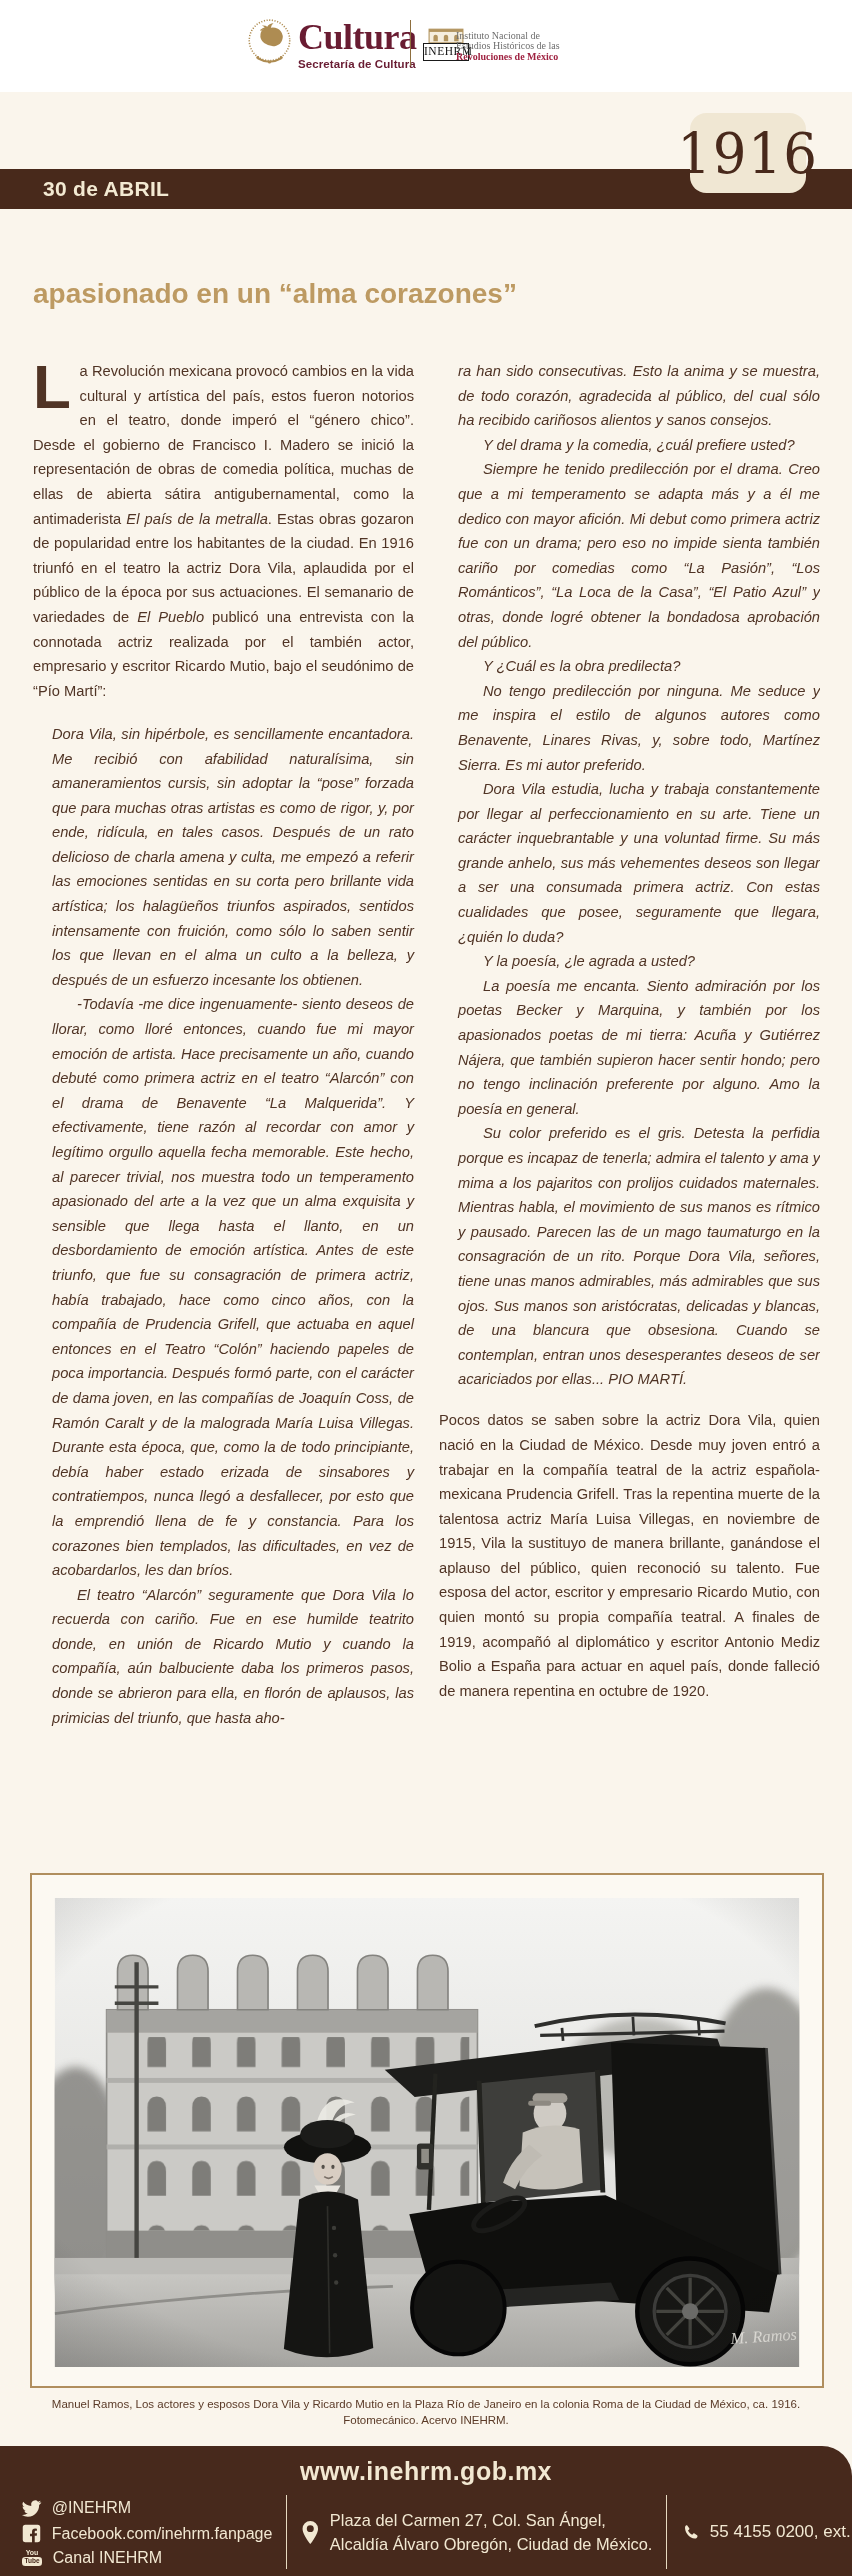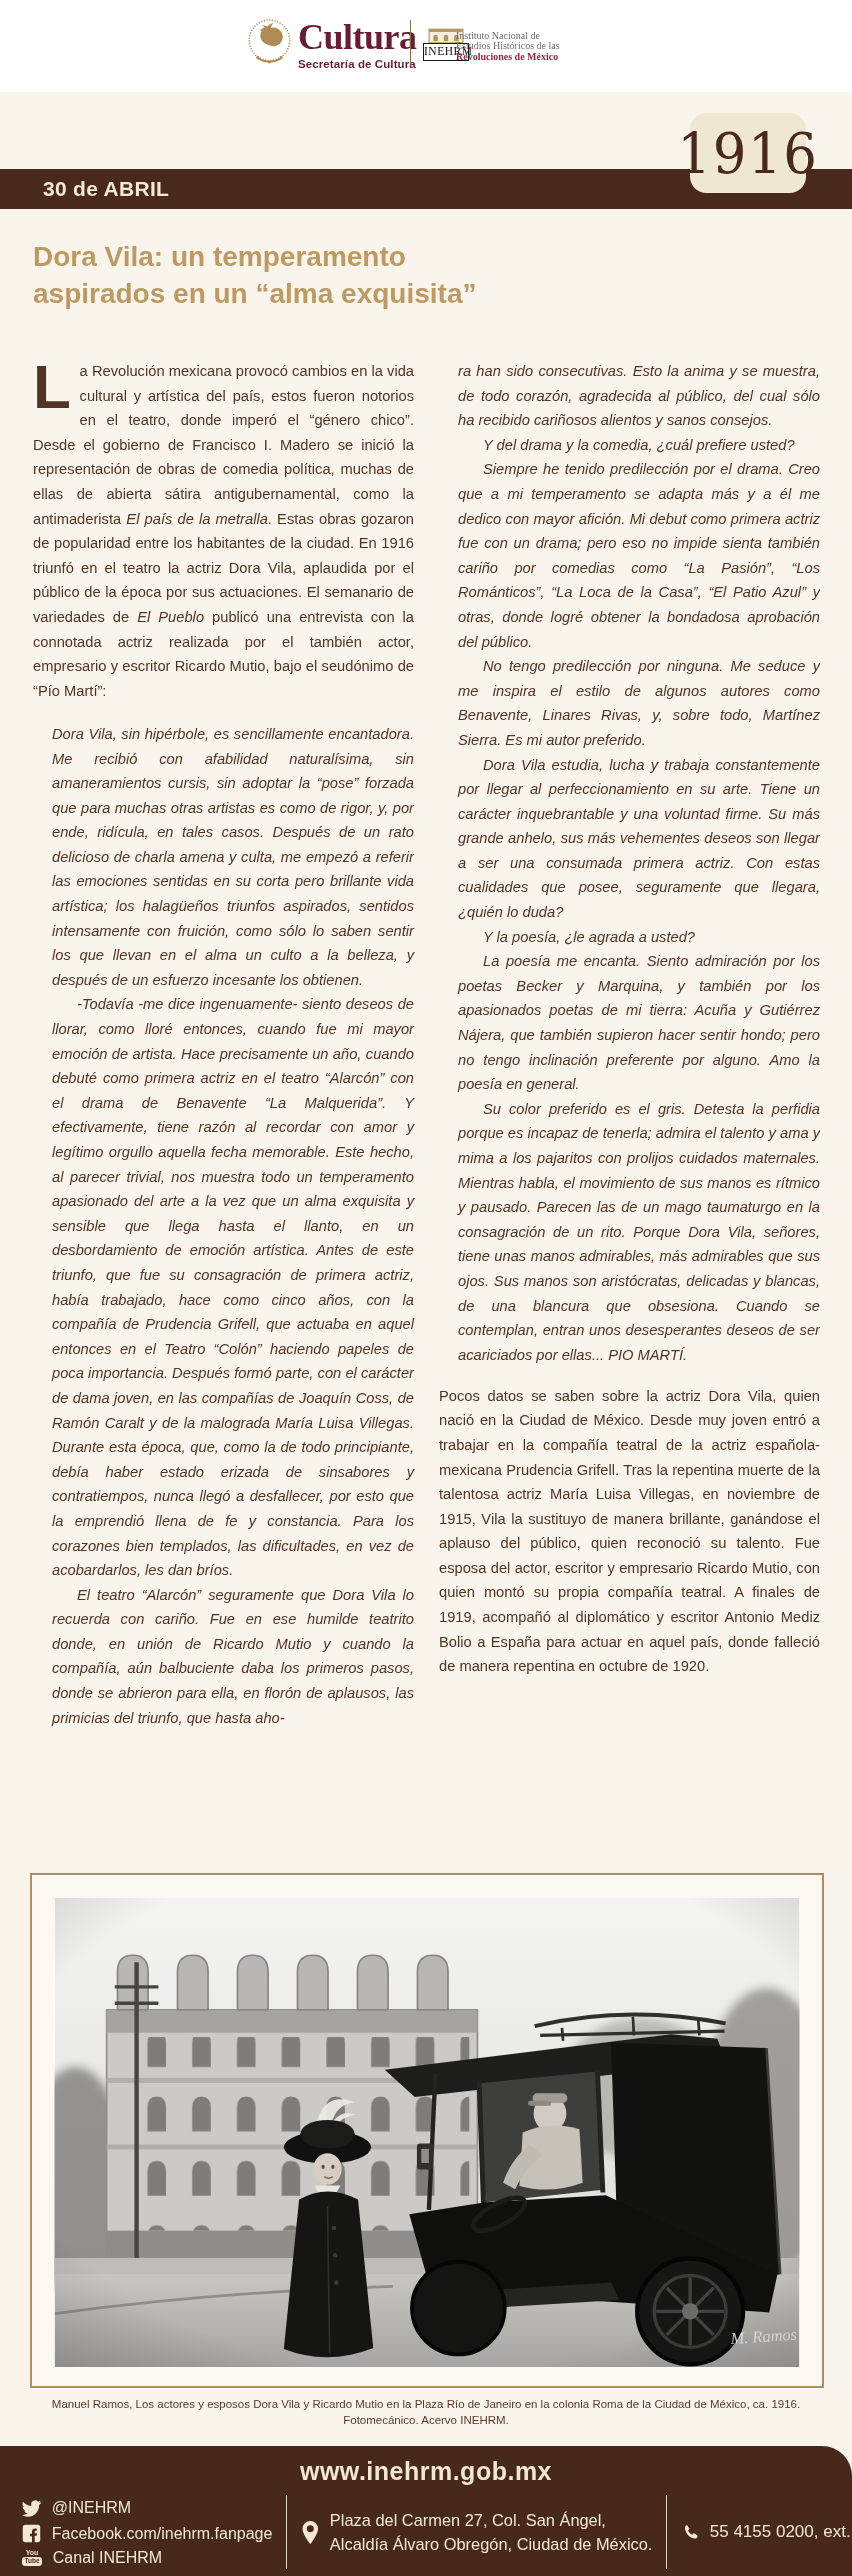--- a/index.html
+++ b/index.html
@@ -96,33 +96,34 @@
     </div>
   </header>
 
   <div class="band-brown">
     <div class="date-line">30 de ABRIL</div>
   </div>
   <div class="year-badge">
       <span>1916</span>
     </div>
 
-  <h1 class="article-title"><span>Dora Vila: un temperamento</span><br><span>aspirados en un “alma exquisita”</span></h1>
+  <h1 class="article-title"><br><span>apasionado en un “alma corazones”</span></h1>
 
   <div class="columns">
     <div class="col">
       <p class="para"><span class="dropcap">L</span><span>a Revolución mexicana provocó cambios en la vida cultural y artística del país, estos fueron notorios en el teatro, donde imperó el “género chico”. Desde el gobierno de Francisco I. Madero se inició la representación de obras de comedia política, muchas de ellas de abierta sátira antigubernamental, como la antimaderista </span><em>El país de la metralla</em><span>. Estas obras gozaron de popularidad entre los habitantes de la ciudad. En 1916 triunfó en el teatro la actriz Dora Vila, aplaudida por el público de la época por sus actuaciones. El semanario de variedades de </span><em>El Pueblo</em><span> publicó una entrevista con la connotada actriz realizada por el también actor, empresario y escritor Ricardo Mutio, bajo el seudónimo de “Pío Martí”:</span></p>
       <p class="quote qfirst">Dora Vila, sin hipérbole, es sencillamente encantadora. Me recibió con afabilidad naturalísima, sin amaneramientos cursis, sin adoptar la “pose” forzada que para muchas otras artistas es como de rigor, y, por ende, ridícula, en tales casos. Después de un rato delicioso de charla amena y culta, me empezó a referir las emociones sentidas en su corta pero brillante vida artística; los halagüeños triunfos aspirados, sentidos intensamente con fruición, como sólo lo saben sentir los que llevan en el alma un culto a la belleza, y después de un esfuerzo incesante los obtienen.</p>
       <p class="quote ind">-Todavía -me dice ingenuamente- siento deseos de llorar, como lloré entonces, cuando fue mi mayor emoción de artista. Hace precisamente un año, cuando debuté como primera actriz en el teatro “Alarcón” con el drama de Benavente “La Malquerida”. Y efectivamente, tiene razón al recordar con amor y legítimo orgullo aquella fecha memorable. Este hecho, al parecer trivial, nos muestra todo un temperamento apasionado del arte a la vez que un alma exquisita y sensible que llega hasta el llanto, en un desbordamiento de emoción artística. Antes de este triunfo, que fue su consagración de primera actriz, había trabajado, hace como cinco años, con la compañía de Prudencia Grifell, que actuaba en aquel entonces en el Teatro “Colón” haciendo papeles de poca importancia. Después formó parte, con el carácter de dama joven, en las compañías de Joaquín Coss, de Ramón Caralt y de la malograda María Luisa Villegas. Durante esta época, que, como la de todo principiante, debía haber estado erizada de sinsabores y contratiempos, nunca llegó a desfallecer, por esto que la emprendió llena de fe y constancia. Para los corazones bien templados, las dificultades, en vez de acobardarlos, les dan bríos.</p>
       <p class="quote ind">El teatro “Alarcón” seguramente que Dora Vila lo recuerda con cariño. Fue en ese humilde teatrito donde, en unión de Ricardo Mutio y cuando la compañía, aún balbuciente daba los primeros pasos, donde se abrieron para ella, en florón de aplausos, las primicias del triunfo, que hasta aho-</p>
     </div>
     <div class="col">
       <p class="quote">ra han sido consecutivas. Esto la anima y se muestra, de todo corazón, agradecida al público, del cual sólo ha recibido cariñosos alientos y sanos consejos.</p>
       <p class="quote ind">Y del drama y la comedia, ¿cuál prefiere usted?</p>
       <p class="quote ind">Siempre he tenido predilección por el drama. Creo que a mi temperamento se adapta más y a él me dedico con mayor afición. Mi debut como primera actriz fue con un drama; pero eso no impide sienta también cariño por comedias como “La Pasión”, “Los Románticos”, “La Loca de la Casa”, “El Patio Azul” y otras, donde logré obtener la bondadosa aprobación del público.</p>
+      <p class="quote ind">Y ¿Cuál es la obra predilecta?</p>
       <p class="quote ind">No tengo predilección por ninguna. Me seduce y me inspira el estilo de algunos autores como Benavente, Linares Rivas, y, sobre todo, Martínez Sierra. Es mi autor preferido.</p>
       <p class="quote ind">Dora Vila estudia, lucha y trabaja constantemente por llegar al perfeccionamiento en su arte. Tiene un carácter inquebrantable y una voluntad firme. Su más grande anhelo, sus más vehementes deseos son llegar a ser una consumada primera actriz. Con estas cualidades que posee, seguramente que llegara, ¿quién lo duda?</p>
       <p class="quote ind">Y la poesía, ¿le agrada a usted?</p>
       <p class="quote ind">La poesía me encanta. Siento admiración por los poetas Becker y Marquina, y también por los apasionados poetas de mi tierra: Acuña y Gutiérrez Nájera, que también supieron hacer sentir hondo; pero no tengo inclinación preferente por alguno. Amo la poesía en general.</p>
       <p class="quote ind">Su color preferido es el gris. Detesta la perfidia porque es incapaz de tenerla; admira el talento y ama y mima a los pajaritos con prolijos cuidados maternales. Mientras habla, el movimiento de sus manos es rítmico y pausado. Parecen las de un mago taumaturgo en la consagración de un rito. Porque Dora Vila, señores, tiene unas manos admirables, más admirables que sus ojos. Sus manos son aristócratas, delicadas y blancas, de una blancura que obsesiona. Cuando se contemplan, entran unos desesperantes deseos de ser acariciados por ellas... PIO MARTÍ.</p>
       <p class="para closing">Pocos datos se saben sobre la actriz Dora Vila, quien nació en la Ciudad de México. Desde muy joven entró a trabajar en la compañía teatral de la actriz española- mexicana Prudencia Grifell. Tras la repentina muerte de la talentosa actriz María Luisa Villegas, en noviembre de 1915, Vila la sustituyo de manera brillante, ganándose el aplauso del público, quien reconoció su talento. Fue esposa del actor, escritor y empresario Ricardo Mutio, con quien montó su propia compañía teatral. A finales de 1919, acompañó al diplomático y escritor Antonio Mediz Bolio a España para actuar en aquel país, donde falleció de manera repentina en octubre de 1920.</p>
     </div>
   </div>
 
   <figure class="photo-frame" style="margin:0;">

